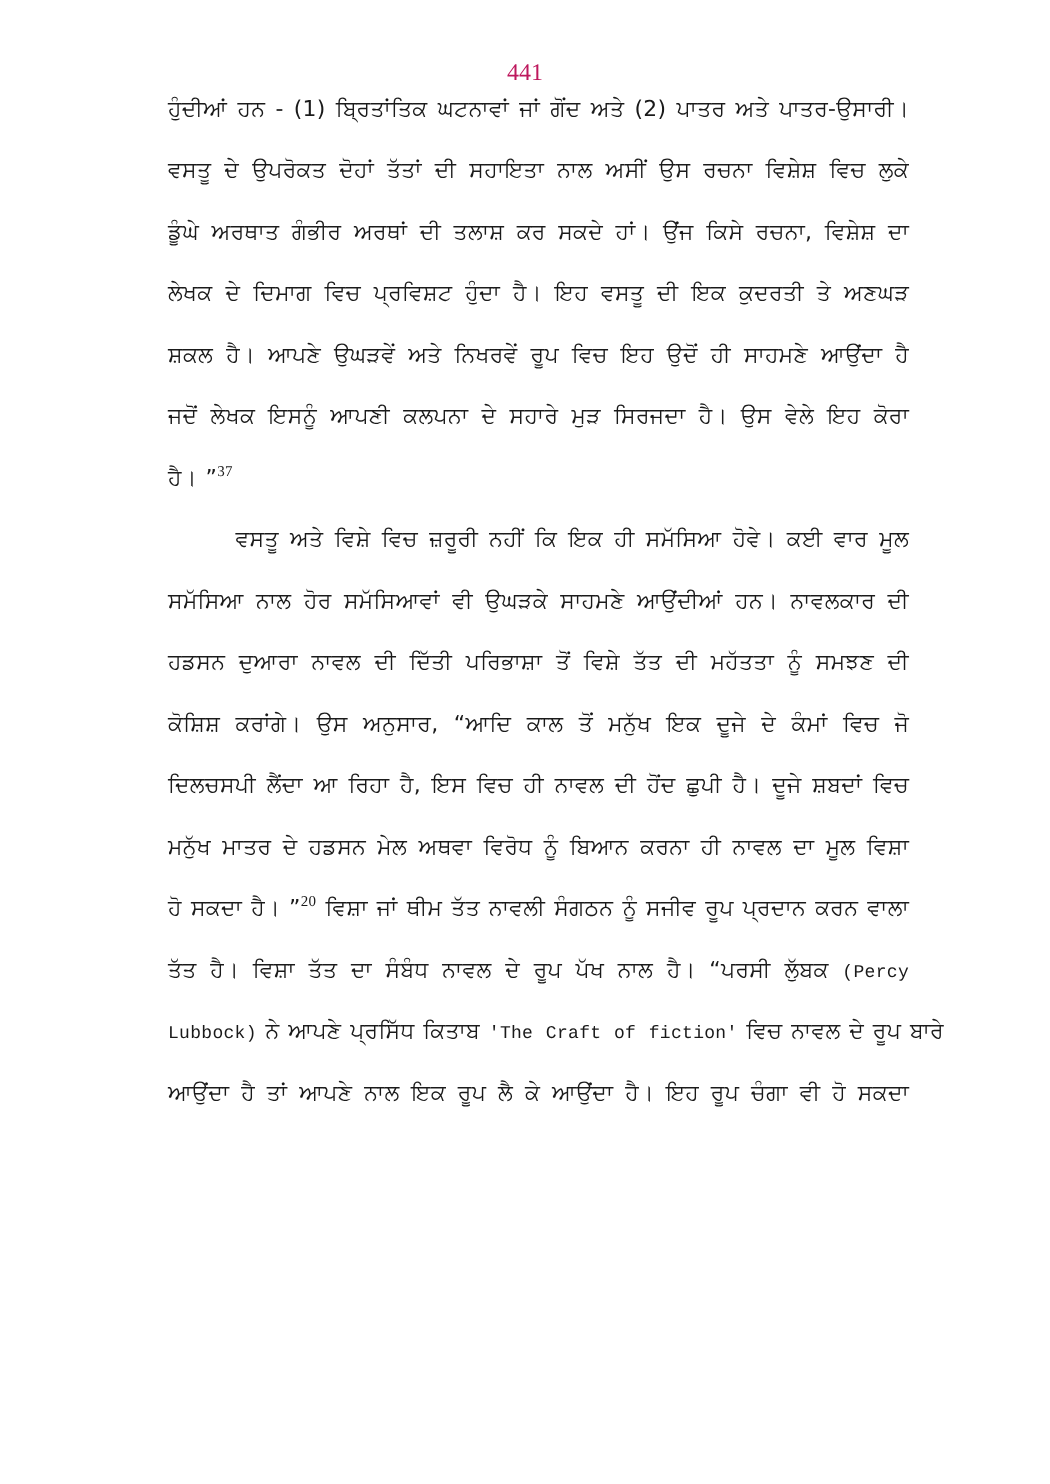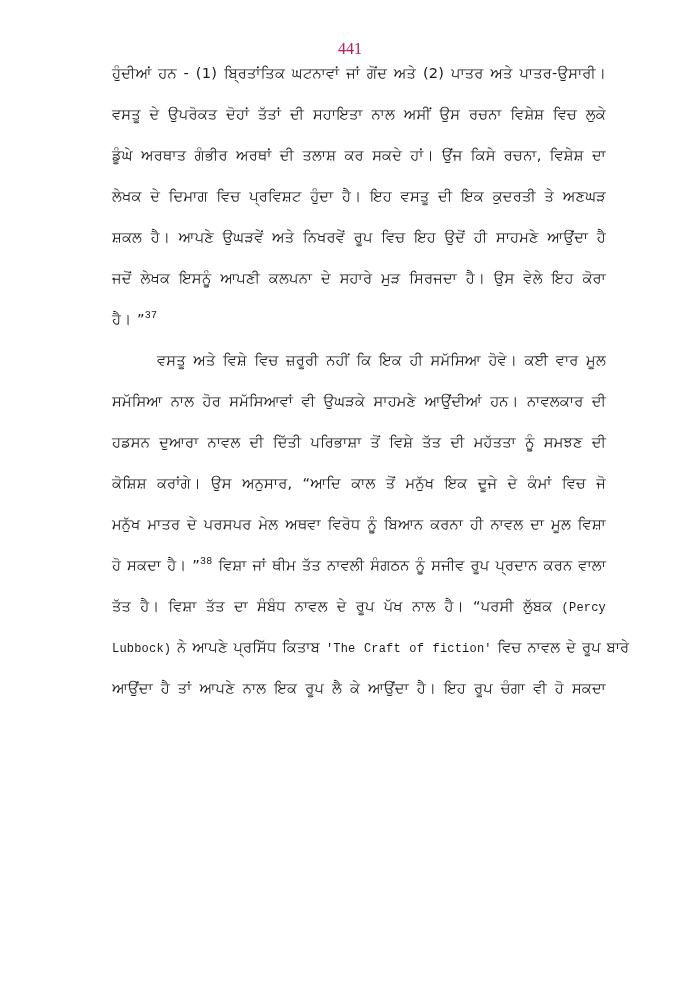--- a/index.html
+++ b/index.html
@@ -45,21 +45,21 @@
     text-align-last: left;
   }
   .line.indent {
     padding-left: 45px;
   }
   .latin {
     font-family: Liberation Mono, monospace;
     font-size: 12px;
   }
   sup {
-    font-family: Liberation Mono, monospace;
+    font-family: Liberation Serif, serif;
     font-size: 10px;
     vertical-align: 6px;
     line-height: 0;
   }
 </style>
 </head>
 <body>
 
 <div class="page-number">441</div>
 
@@ -73,20 +73,21 @@
     <div class="line">ਸ਼ਕਲ ਹੈ। ਆਪਣੇ ਉਘੜਵੇਂ ਅਤੇ ਨਿਖਰਵੇਂ ਰੂਪ ਵਿਚ ਇਹ ਉਦੋਂ ਹੀ ਸਾਹਮਣੇ ਆਉਂਦਾ ਹੈ</div>
     <div class="line">ਜਦੋਂ ਲੇਖਕ ਇਸਨੂੰ ਆਪਣੀ ਕਲਪਨਾ ਦੇ ਸਹਾਰੇ ਮੁੜ ਸਿਰਜਦਾ ਹੈ। ਉਸ ਵੇਲੇ ਇਹ ਕੋਰਾ</div>
     <div class="line last"><span>ਹੈ। ”</span><sup>37</sup></div>
   </div>
 
   <div>
     <div class="line indent">ਵਸਤੂ ਅਤੇ ਵਿਸ਼ੇ ਵਿਚ ਜ਼ਰੂਰੀ ਨਹੀਂ ਕਿ ਇਕ ਹੀ ਸਮੱਸਿਆ ਹੋਵੇ। ਕਈ ਵਾਰ ਮੂਲ</div>
     <div class="line">ਸਮੱਸਿਆ ਨਾਲ ਹੋਰ ਸਮੱਸਿਆਵਾਂ ਵੀ ਉਘੜਕੇ ਸਾਹਮਣੇ ਆਉਂਦੀਆਂ ਹਨ। ਨਾਵਲਕਾਰ ਦੀ</div>
     <div class="line">ਹਡਸਨ ਦੁਆਰਾ ਨਾਵਲ ਦੀ ਦਿੱਤੀ ਪਰਿਭਾਸ਼ਾ ਤੋਂ ਵਿਸ਼ੇ ਤੱਤ ਦੀ ਮਹੱਤਤਾ ਨੂੰ ਸਮਝਣ ਦੀ</div>
     <div class="line">ਕੋਸ਼ਿਸ਼ ਕਰਾਂਗੇ। ਉਸ ਅਨੁਸਾਰ, “ਆਦਿ ਕਾਲ ਤੋਂ ਮਨੁੱਖ ਇਕ ਦੂਜੇ ਦੇ ਕੰਮਾਂ ਵਿਚ ਜੋ</div>
-    <div class="line">ਮਨੁੱਖ ਮਾਤਰ ਦੇ ਪਰਸਪਰ ਮੇਲ ਅਥਵਾ ਵਿਰੋਧ ਨੂੰ ਬਿਆਨ ਕਰਨਾ ਹੀ ਨਾਵਲ ਦਾ ਮੂਲ ਵਿਸ਼ਾ</div>
-    <div class="line"><span>ਹੋ ਸਕਦਾ ਹੈ। ”</span><sup>38</sup><span> ਵਿਸ਼ਾ ਜਾਂ ਥੀਮ ਤੱਤ ਨਾਵਲੀ ਸੰਗਠਨ ਨੂੰ ਸਜੀਵ ਰੂਪ ਪ੍ਰਦਾਨ ਕਰਨ ਵਾਲਾ</span></div>
+    <div class="line">ਦਿਲਚਸਪੀ ਲੈਂਦਾ ਆ ਰਿਹਾ ਹੈ, ਇਸ ਵਿਚ ਹੀ ਨਾਵਲ ਦੀ ਹੋਂਦ ਛੁਪੀ ਹੈ। ਦੂਜੇ ਸ਼ਬਦਾਂ ਵਿਚ</div>
+    <div class="line">ਮਨੁੱਖ ਮਾਤਰ ਦੇ ਹਡਸਨ ਮੇਲ ਅਥਵਾ ਵਿਰੋਧ ਨੂੰ ਬਿਆਨ ਕਰਨਾ ਹੀ ਨਾਵਲ ਦਾ ਮੂਲ ਵਿਸ਼ਾ</div>
+    <div class="line"><span>ਹੋ ਸਕਦਾ ਹੈ। ”</span><sup>20</sup><span> ਵਿਸ਼ਾ ਜਾਂ ਥੀਮ ਤੱਤ ਨਾਵਲੀ ਸੰਗਠਨ ਨੂੰ ਸਜੀਵ ਰੂਪ ਪ੍ਰਦਾਨ ਕਰਨ ਵਾਲਾ</span></div>
     <div class="line"><span>ਤੱਤ ਹੈ। ਵਿਸ਼ਾ ਤੱਤ ਦਾ ਸੰਬੰਧ ਨਾਵਲ ਦੇ ਰੂਪ ਪੱਖ ਨਾਲ ਹੈ। “ਪਰਸੀ ਲੁੱਬਕ </span><span class="latin">(Percy</span></div>
     <div class="line"><span class="latin">Lubbock)</span><span> ਨੇ ਆਪਣੇ ਪ੍ਰਸਿੱਧ ਕਿਤਾਬ </span><span class="latin">'The Craft of fiction'</span><span> ਵਿਚ ਨਾਵਲ ਦੇ ਰੂਪ ਬਾਰੇ</span></div>
     <div class="line">ਆਉਂਦਾ ਹੈ ਤਾਂ ਆਪਣੇ ਨਾਲ ਇਕ ਰੂਪ ਲੈ ਕੇ ਆਉਂਦਾ ਹੈ। ਇਹ ਰੂਪ ਚੰਗਾ ਵੀ ਹੋ ਸਕਦਾ</div>
   </div>
 
 </div>
 
 </body></html>

